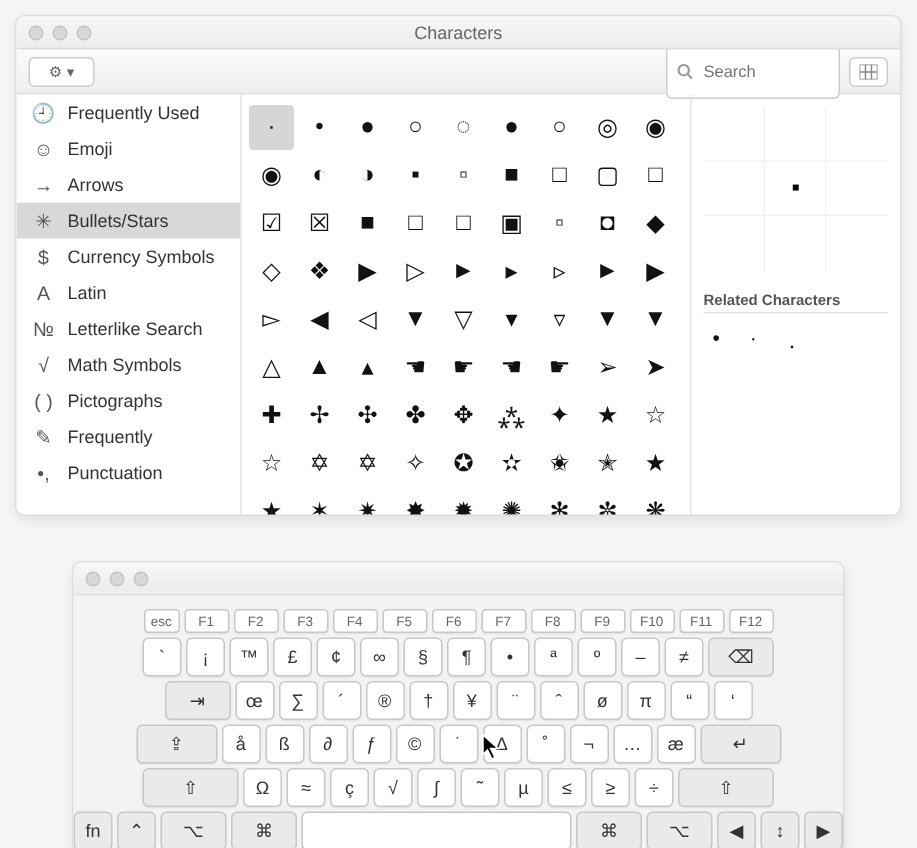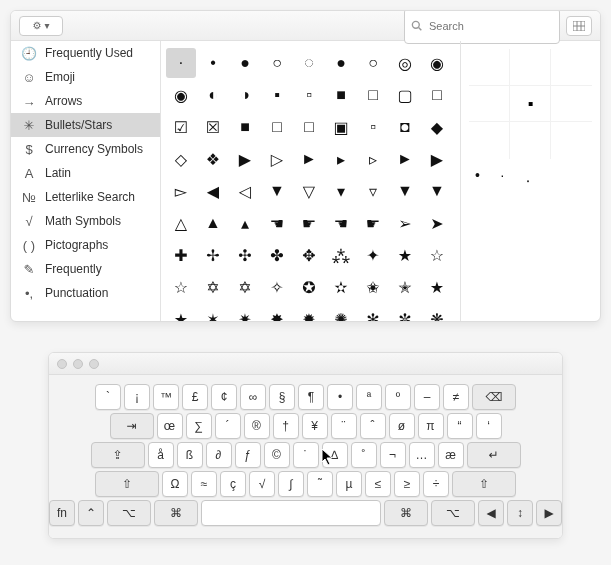--- a/index.html
+++ b/index.html
@@ -43,21 +43,21 @@
     border-bottom:1px solid #e0e0e0;
   }
   .gear-btn {
     width:44px; height:20px;
     background:#fff; border:1px solid #ccc; border-radius:4px;
     display:flex; align-items:center; justify-content:center; gap:3px;
     color:#666; font-size:10px;
   }
   .spacer { flex:1; }
   .search {
-    width:156px; height:20px;
+    width:116px; height:20px;
     background:#fff; border:1px solid #ccc; border-radius:4px;
     display:flex; align-items:center; padding:17px 6px; gap:5px; color:#999;
   }
   .search input { border:0; outline:0; width:90px; font-size:11px; background:transparent; }
   .grid-toggle {
     width:26px; height:20px;
     background:#fff; border:1px solid #ccc; border-radius:4px;
     display:flex; align-items:center; justify-content:center; color:#666;
   }
 
@@ -135,20 +135,28 @@
   .key.space { flex:1; min-width:180px; }
   svg { display:block; }
   .cursor {
     position:absolute; width:14px; height:18px; pointer-events:none;
   }
 </style>
 </head>
 <body>
 
 <div class="window">
+  <div class="titlebar">
+    <div class="traffic">
+      <div class="tl"></div>
+      <div class="tl"></div>
+      <div class="tl"></div>
+    </div>
+    <div class="title-center">Characters</div>
+  </div>
 
   <div class="toolbar">
     <div class="gear-btn">
       <span>⚙</span>
       <span>▾</span>
     </div>
     <div class="spacer"></div>
     <div class="search">
       <span>
         <svg width="11" height="11" viewBox="0 0 16 16">
@@ -316,38 +324,54 @@
           <div class="charcell">✻</div>
           <div class="charcell">✼</div>
           <div class="charcell">❋</div>
         </div>
       </div>
     <div class="detail">
       <div class="preview-box">
         <div class="preview-grid"></div>
         <div class="preview-glyph">▪</div>
       </div>
+      <div class="related-h">Related Characters</div>
       <div class="related-row" id="related">
           <span>•</span>
           <span>·</span>
           <span>․</span>
         </div>
     </div>
   </div>
 </div>
 
 <div class="window kb-window">
   <div class="titlebar">
     <div class="traffic">
       <div class="tl"></div>
       <div class="tl"></div>
       <div class="tl"></div>
     </div>
   </div>
   <div class="kb-body">
+    <div class="kb-row" id="kb-fn">
+        <div class="key fn esc">esc</div>
+        <div class="key fn">F1</div>
+        <div class="key fn">F2</div>
+        <div class="key fn">F3</div>
+        <div class="key fn">F4</div>
+        <div class="key fn">F5</div>
+        <div class="key fn">F6</div>
+        <div class="key fn">F7</div>
+        <div class="key fn">F8</div>
+        <div class="key fn">F9</div>
+        <div class="key fn">F10</div>
+        <div class="key fn">F11</div>
+        <div class="key fn">F12</div>
+      </div>
     <div class="kb-row" id="kb-r1">
         <div class="key">`</div>
         <div class="key">¡</div>
         <div class="key">™</div>
         <div class="key">£</div>
         <div class="key">¢</div>
         <div class="key">∞</div>
         <div class="key">§</div>
         <div class="key">¶</div>
         <div class="key">•</div>

